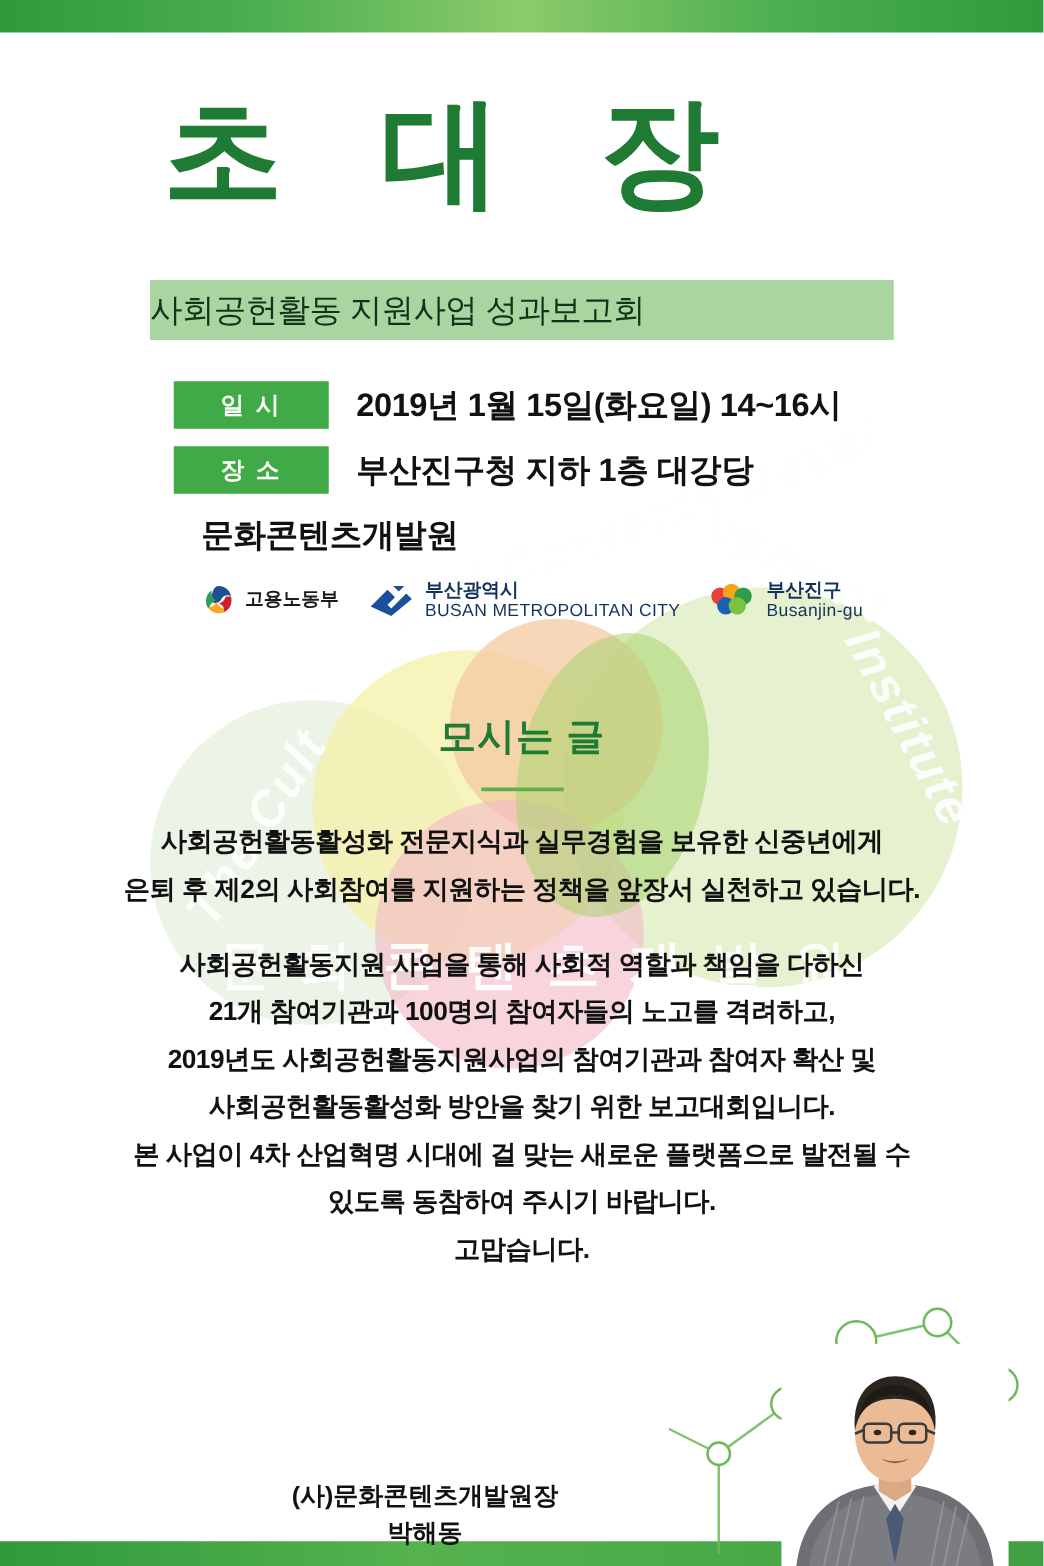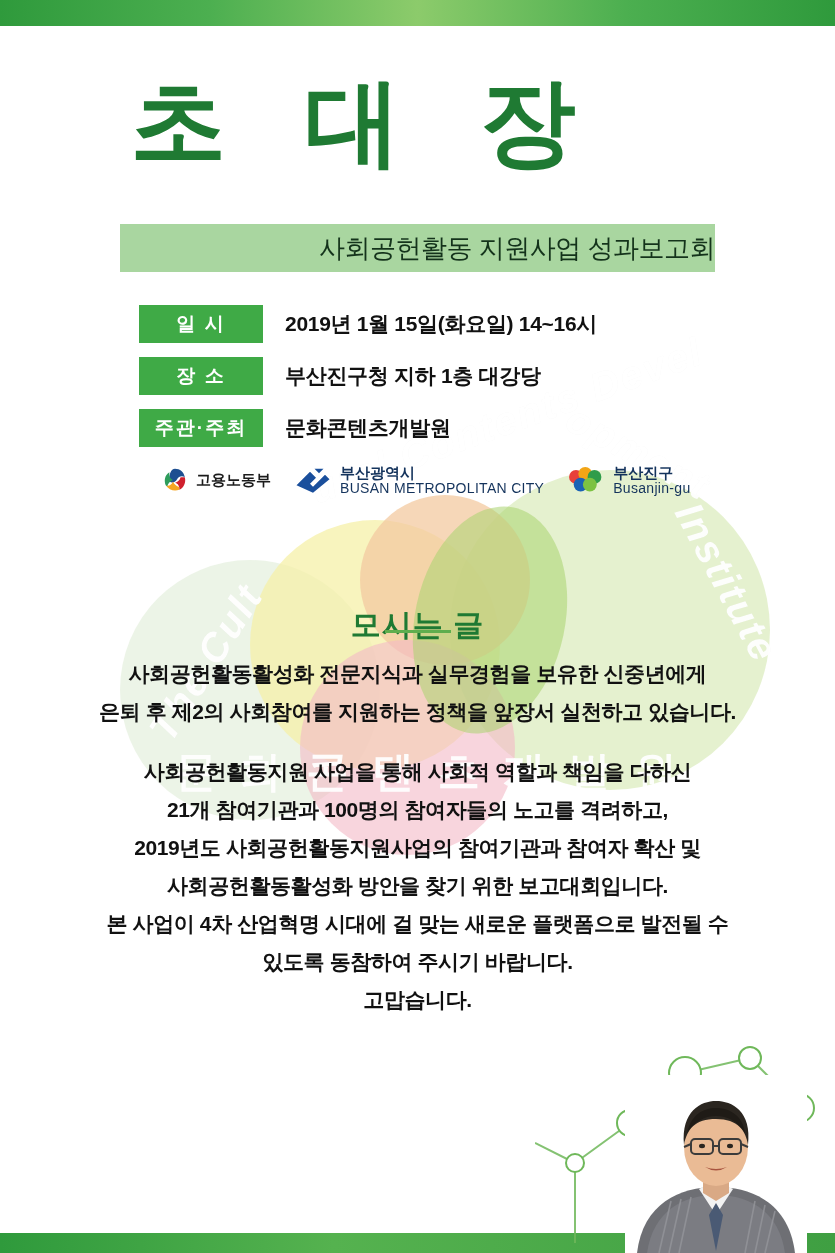--- a/index.html
+++ b/index.html
@@ -127,21 +127,21 @@
 
   .subtitle-band {
     position: absolute;
     left: 120px;
     top: 224px;
     width: 595px;
     height: 48px;
     background: #a9d6a0;
     display: flex;
     align-items: center;
-    justify-content: flex-end;
+    justify-content: flex-start;
   }
   .subtitle-band span {
     font-size: 26px;
     color: #14331b;
     letter-spacing: -0.5px;
   }
 
   
   .info {
     position: absolute;
@@ -164,21 +164,21 @@
     font-size: 19px;
     font-weight: 700;
     letter-spacing: 2px;
     display: flex;
     align-items: center;
     justify-content: center;
     flex: none;
   }
   .info-value {
     margin-left: 22px;
-    font-size: 21px;
+    font-size: 26px;
     color: #111111;
     font-weight: 700;
     letter-spacing: -0.3px;
   }
 
   
   .sponsors {
     margin-left: 22px;
     display: flex;
     align-items: center;
@@ -195,21 +195,21 @@
   .logo-text .l2 { font-size: 14px; color: #14335c; letter-spacing: .3px; }
   .logo-moel .l1 { color: #1b1b1b; font-size: 15px; }
 
   .mark-moel { width: 28px; height: 28px; position: relative; }
   .mark-busan { width: 40px; height: 30px; position: relative; }
   .mark-jin { width: 40px; height: 28px; position: relative; }
 
   
   .greeting-title {
     position: absolute;
-    top: 605px;
+    top: 569px;
     width: 835px;
     text-align: center;
     font-size: 30px;
     color: #1f7a33;
     font-weight: 700;
     letter-spacing: 1px;
   }
   .greeting-rule {
     position: absolute;
     top: 630px;
@@ -314,21 +314,20 @@
       <div class="info-label">일 시</div>
       <div class="info-value">2019년 1월 15일(화요일) 14~16시</div>
     </div>
 
     <div class="info-row">
       <div class="info-label">장 소</div>
       <div class="info-value">부산진구청 지하 1층 대강당</div>
     </div>
 
     <div class="info-row">
-      <div class="info-label">주관·주최</div>
       <div class="info-value">문화콘텐츠개발원</div>
     </div>
 
     <div class="info-row">
 
       <div class="sponsors">
 
         <div class="logo logo-moel">
           <svg class="mark-moel" viewBox="0 0 40 40">
             <g>
@@ -380,20 +379,24 @@
 은퇴 후 제2의 사회참여를 지원하는 정책을 앞장서 실천하고 있습니다.</p>
     <p style="white-space:pre-line;">사회공헌활동지원 사업을 통해 사회적 역할과 책임을 다하신
 21개 참여기관과 100명의 참여자들의 노고를 격려하고,
 2019년도 사회공헌활동지원사업의 참여기관과 참여자 확산 및
 사회공헌활동활성화 방안을 찾기 위한 보고대회입니다.
 본 사업이 4차 산업혁명 시대에 걸 맞는 새로운 플랫폼으로 발전될 수
 있도록 동참하여 주시기 바랍니다.
 고맙습니다.</p>
   </div>
 
+  <div class="signature">
+    <div>(사)문화콘텐츠개발원장</div>
+    <div>박해동</div>
+  </div>
 
   <svg class="portrait" viewBox="0 0 182 178">
     <defs>
       <clipPath id="pclip">
           <rect x="0" y="0" width="182" height="178"></rect>
         </clipPath>
     </defs>
     <g clip-path="url(#pclip)">
       <rect x="0" y="0" width="182" height="178" fill="#ffffff"></rect>
 

